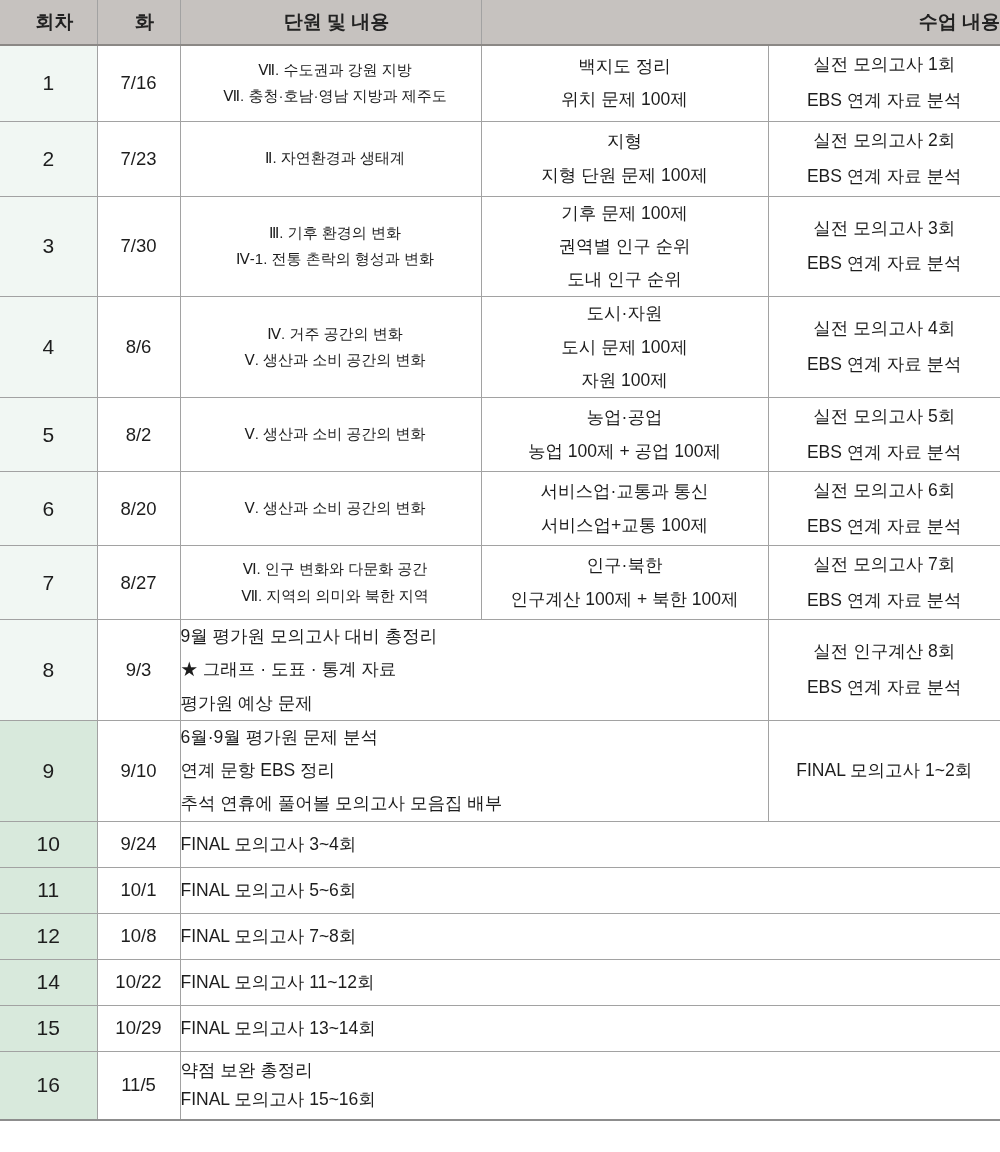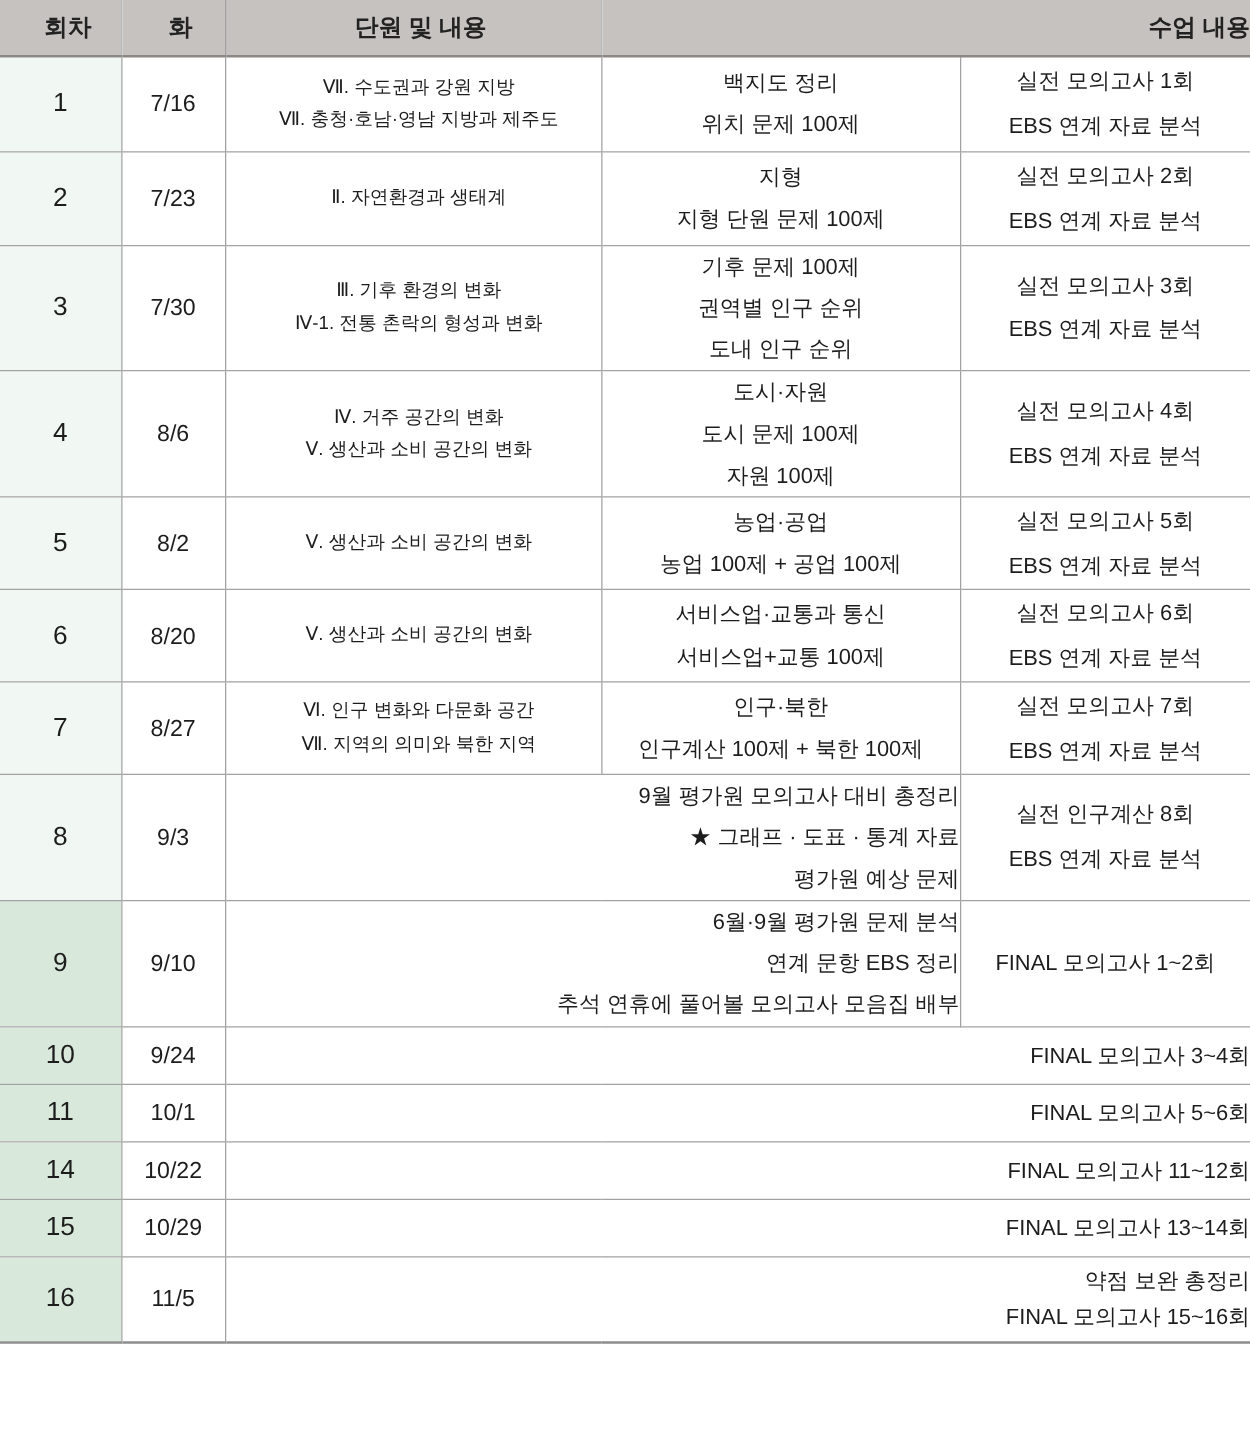--- a/index.html
+++ b/index.html
@@ -24,21 +24,21 @@
   }
   td.session{background:#f1f7f3;text-align:center;font-size:21px;}
   td.session.green{background:#d8e9dc;}
   td.date{text-align:center;font-size:18.5px;background:#fff;}
   td.unit{text-align:center;padding-left:9px;font-size:15px;background:#fff;}
   td.unit .line{line-height:1.75;}
   td.lesson{text-align:center;font-size:17.5px;background:#fff;}
   td.lesson .line{line-height:1.9;}
   td.exam{text-align:center;font-size:17.5px;background:#fff;}
   td.exam .line{line-height:2.05;}
-  td.mergedc,td.fullc{text-align:right;font-size:17.5px;background:#fff;}
+  td.mergedc,td.fullc{text-align:left;font-size:17.5px;background:#fff;}
   td.mergedc .line{line-height:1.9;}
   td.fullc .line{line-height:1.65;}
 
   tr.h76{height:76px;} tr.h75{height:75px;} tr.h96{height:96px;}
   tr.h74{height:74px;} tr.h95{height:95px;} tr.h46{height:46px;}
   tr.h69{height:69px;}
 </style>
 </head>
 <body>
 
@@ -258,20 +258,31 @@
           <div class="line">11</div>
         </td>
       <td class="date">
           <div class="line">10/1</div>
         </td>
       <td class="fullc lastcol" colspan="3">
         <div class="line">FINAL 모의고사 5~6회</div>
       </td>
     </tr>
 
+    <tr class="h46">
+      <td class="session green">
+          <div class="line">12</div>
+        </td>
+      <td class="date">
+          <div class="line">10/8</div>
+        </td>
+      <td class="fullc lastcol" colspan="3">
+        <div class="line">FINAL 모의고사 7~8회</div>
+      </td>
+    </tr>
 
 
     <tr class="h46">
       <td class="session green">
           <div class="line">14</div>
         </td>
       <td class="date">
           <div class="line">10/22</div>
         </td>
       <td class="fullc lastcol" colspan="3">

